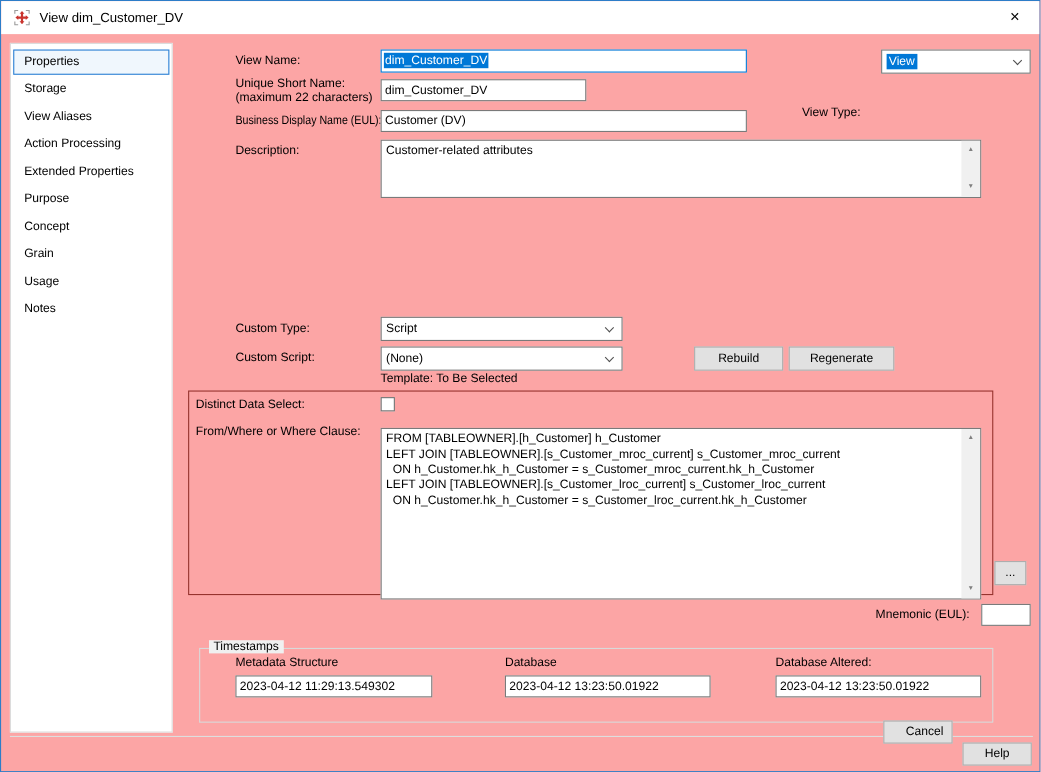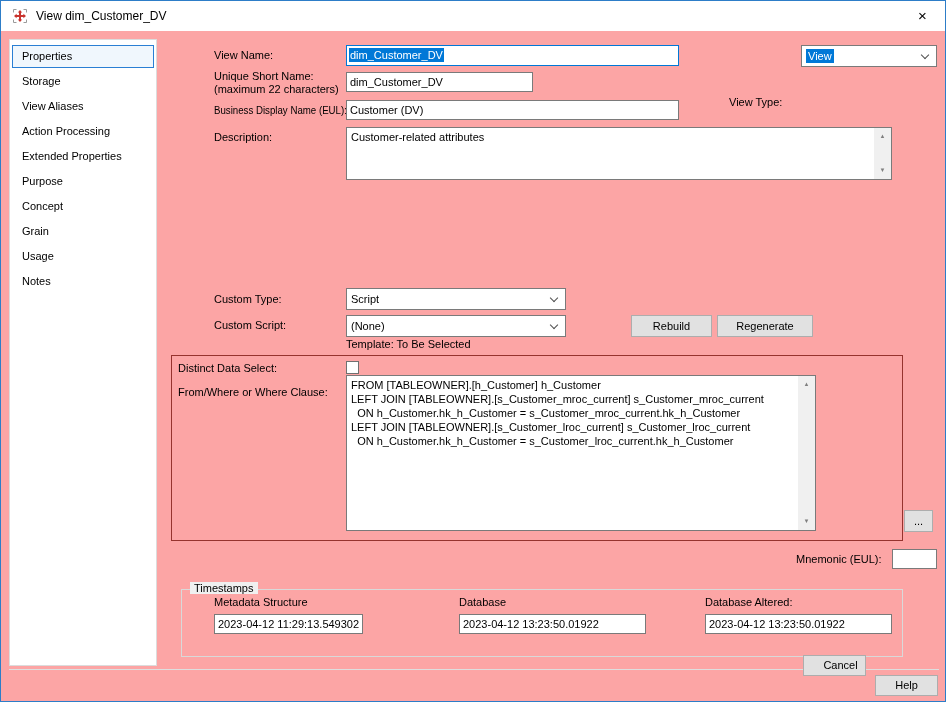--- a/index.html
+++ b/index.html
@@ -142,41 +142,41 @@
   <div class="btn" style="left:630px; top:314px; width:81px;">Rebuild</div>
   <div class="btn" style="left:716px; top:314px; width:96px;">Regenerate</div>
   <div class="label" style="left:345px; top:337px;">Template: To Be Selected</div>
 
   <div class="redbox"></div>
 
   <div class="label" style="left:177px; top:361px;">Distinct Data Select:</div>
   <div class="checkbox" style="left:345px; top:360px;"></div>
 
   <div class="label" style="left:177px; top:385px;">From/Where or Where Clause:</div>
-  <div class="scrollbox" style="left:345px; top:374px; width:470px; height:156px;text-decoration:underline;">
+  <div class="scrollbox" style="left:345px; top:388px; width:546px; height:156px;text-decoration:underline;">
     <div class="sb-content">FROM [TABLEOWNER].[h_Customer] h_Customer
 LEFT JOIN [TABLEOWNER].[s_Customer_mroc_current] s_Customer_mroc_current
   ON h_Customer.hk_h_Customer = s_Customer_mroc_current.hk_h_Customer
 LEFT JOIN [TABLEOWNER].[s_Customer_lroc_current] s_Customer_lroc_current
   ON h_Customer.hk_h_Customer = s_Customer_lroc_current.hk_h_Customer</div>
     <div class="vscroll">
       <div class="sb-arrow">▲</div>
       <div class="sb-arrow sb-bottom">▼</div>
     </div>
   </div>
   <div class="btn" style="left:903px; top:509px; width:29px;">...</div>
 
   <div class="label" style="left:795px; top:552px;">Mnemonic (EUL):</div>
   <input class="tbox" style="left: 891px; top: 548px; width: 45px;" value="">
 
   <div class="groupbox">
     <span class="group-legend">Timestamps</span>
   </div>
   <div class="label" style="left:213px; top:595px;">Metadata Structure</div>
-  <input class="tbox" style="left: 213px; top: 613px; width: 149px;" value="2023-04-12 11:29:13.549302">
+  <input class="tbox" style="left: 213px; top: 613px; width: 179px;" value="2023-04-12 11:29:13.549302">
   <div class="label" style="left:458px; top:595px;">Database</div>
   <input class="tbox" style="left: 458px; top: 613px; width: 187px;" value="2023-04-12 13:23:50.01922">
   <div class="label" style="left:704px; top:595px;">Database Altered:</div>
   <input class="tbox" style="left: 704px; top: 613px; width: 187px;" value="2023-04-12 13:23:50.01922">
 
   <div class="footer-sep"></div>
   <div class="btn footer-btn default" style="left:730px; top:674px;">OK</div>
   <div class="btn footer-btn" style="left:802px; top:654px;padding-left:12px;">Cancel</div>
   <div class="btn footer-btn" style="left:874px; top:674px;">Help</div>
 

